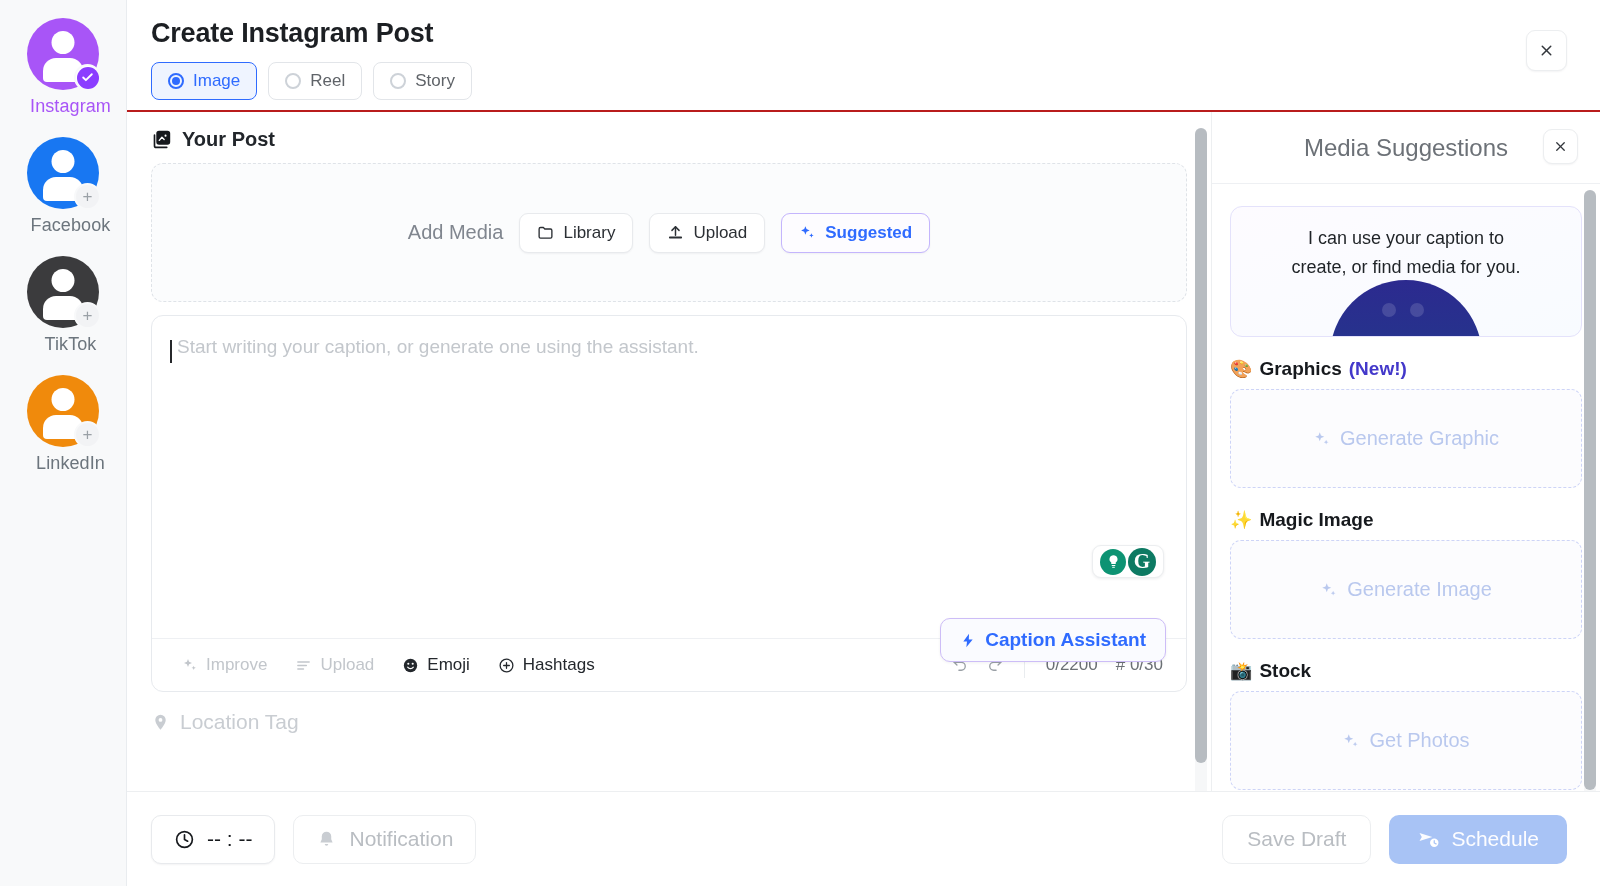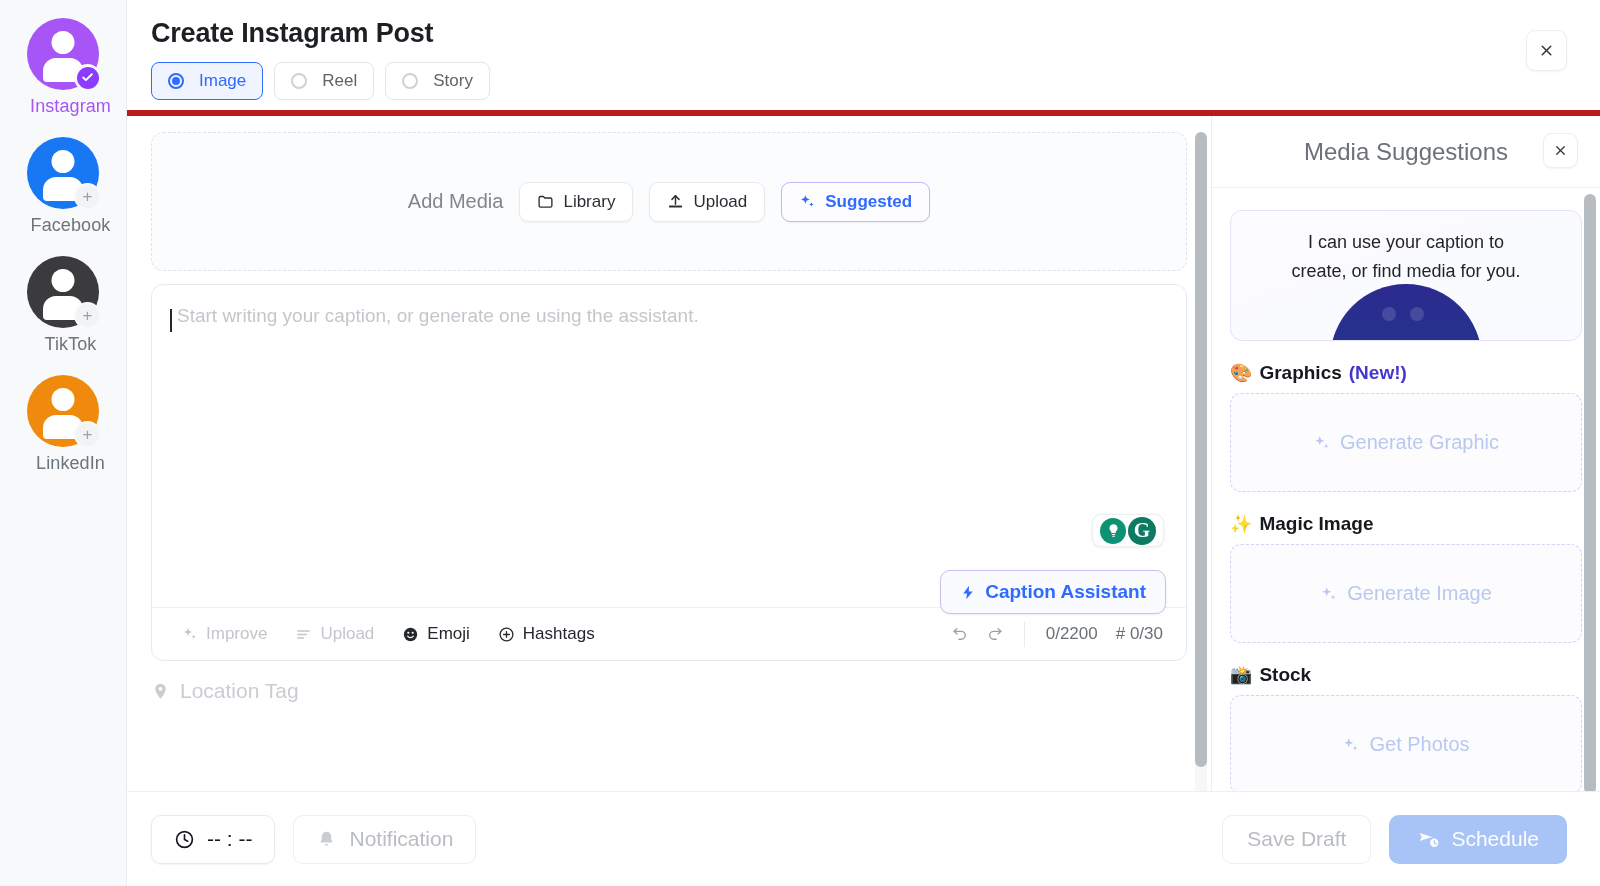--- a/index.html
+++ b/index.html
@@ -63,27 +63,27 @@
   .acct-label.dim { color: #6c757d; }
 
   
   .main {
     flex: 1; position: relative; display: flex; flex-direction: column;
     min-width: 0; background: #fff;
   }
 
   .header {
     padding: 18px 22px 10px 24px;
-    border-bottom: 6px solid #b91c1c;
+    border-bottom: 2px solid #b91c1c;
     flex: 0 0 auto;
   }
   .title { font-size: 27px; font-weight: 700; color: #1c1f23; letter-spacing: -.2px; }
   .seg-row { display: flex; gap: 11px; margin-top: 13px; }
   .seg {
-    display: flex; align-items: center; gap: 15px;
+    display: flex; align-items: center; gap: 9px;
     height: 38px; padding: 0 16px;
     border-radius: 8px; border: 1px solid #e2e5e9; background: #fff;
     font-size: 17px; color: #5f6368; cursor: pointer;
   }
   .seg.on { background: #eff4ff; border-color: #2f6bff; color: #2f6bff; }
   .radio {
     width: 16px; height: 16px; border-radius: 50%;
     border: 2px solid #cdd2d8; display: flex; align-items: center; justify-content: center;
   }
   .seg.on .radio { border-color: #2f6bff; }
@@ -156,21 +156,21 @@
     display: flex; align-items: center; justify-content: center;
   }
   .gmark {
     width: 28px; height: 28px; border-radius: 50%; background: #0d7a63;
     display: flex; align-items: center; justify-content: center;
     color: #fff; font-size: 21px; font-weight: 700;
     font-family: "Liberation Serif", serif;
   }
 
   .cap-assist {
-    position: absolute; right: 20px; bottom: 46px;
+    position: absolute; right: 20px; bottom: 29px;
     display: flex; align-items: center; gap: 9px;
     height: 44px; padding: 0 19px; border-radius: 10px;
     background: #fafbff; border: 1px solid #cdbdf7;
     box-shadow: 0 1px 3px rgba(16,24,40,.06);
     color: #2f6bff; font-size: 19px; font-weight: 600; cursor: pointer;
   }
 
   .cap-toolbar {
     flex: 0 0 auto; height: 53px;
     border-top: 1px solid #eef0f3;
@@ -392,20 +392,31 @@
       <svg width="17" height="17" viewBox="0 0 24 24" fill="none" stroke="currentColor" stroke-width="2.1" stroke-linecap="round">
           <line x1="18" y1="6" x2="6" y2="18"></line>
           <line x1="6" y1="6" x2="18" y2="18"></line>
         </svg>
     </div>
 
     <div class="body-split">
 
       <div class="editor">
 
+        <div class="your-post">
+          <span>
+            <svg width="21" height="21" viewBox="0 0 24 24" fill="none" stroke="#16191d" stroke-width="1.9" stroke-linecap="round" stroke-linejoin="round">
+                <rect x="7" y="3" width="14" height="14" rx="2.2" fill="#16191d" stroke="#16191d"></rect>
+                <polyline points="9.5 13 12.5 9.5 15 12" stroke="#fff" stroke-width="1.6"></polyline>
+                <circle cx="16.6" cy="7.6" r="1.2" fill="#fff" stroke="none"></circle>
+                <path d="M4 7v12a2 2 0 0 0 2 2h12"></path>
+              </svg>
+          </span>
+          <span class="lbl">Your Post</span>
+        </div>
 
         <div class="dropzone">
           <div class="dz-title">Add Media</div>
           <div class="dz-btns">
             <div class="dz-btn">
               <span>
                   <svg width="17" height="17" viewBox="0 0 24 24" fill="none" stroke="#2b2f34" stroke-width="1.9" stroke-linecap="round" stroke-linejoin="round">
                     <path d="M3 7a2 2 0 0 1 2-2h4l2 2h8a2 2 0 0 1 2 2v9a2 2 0 0 1-2 2H5a2 2 0 0 1-2-2z"></path>
                   </svg>
                 </span>

